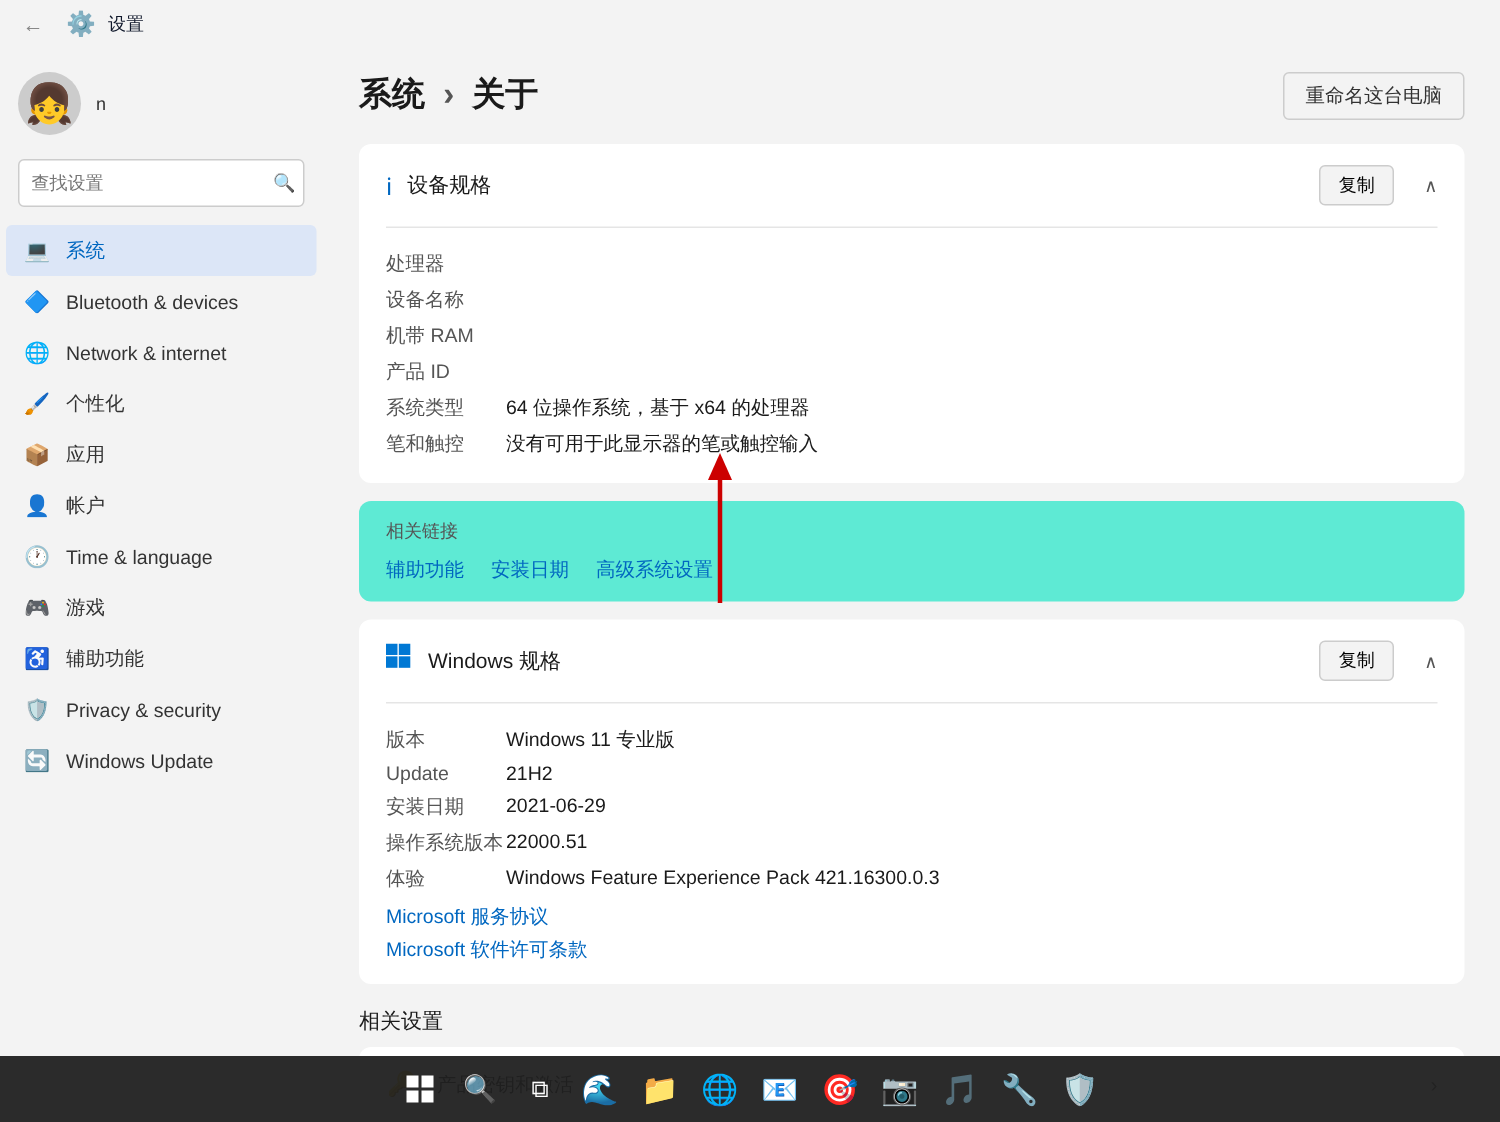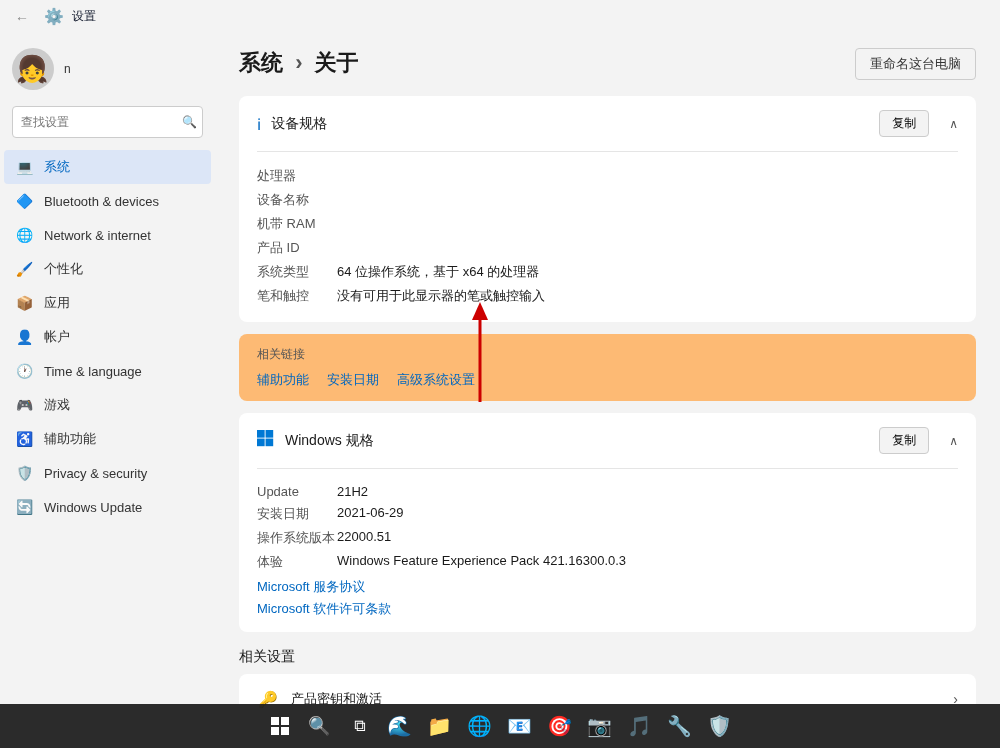--- a/index.html
+++ b/index.html
@@ -207,21 +207,21 @@
       width: 80px;
       color: #555;
       flex-shrink: 0;
     }
     .spec-value {
       color: #1a1a1a;
     }
 
     
     .related-links-bar {
-      background: #fdba74;
+      background: #5eead4;
       border-radius: 8px;
       margin-bottom: 12px;
       padding: 12px 18px;
     }
     .related-links-title {
       font-size: 12px;
       color: #555;
       margin-bottom: 8px;
     }
     .related-links-row {
@@ -456,20 +456,24 @@
           <span>Windows 规格</span>
         </div>
         <div class="card-header-right">
           <button class="copy-btn">复制</button>
           <span class="chevron">∧</span>
         </div>
       </div>
       <hr class="card-divider">
       <div class="card-body">
         <div class="spec-row">
+          <span class="spec-label">版本</span>
+          <span class="spec-value">Windows 11 专业版</span>
+        </div>
+        <div class="spec-row">
           <span class="spec-label">Update</span>
           <span class="spec-value">21H2</span>
         </div>
         <div class="spec-row">
           <span class="spec-label">安装日期</span>
           <span class="spec-value">2021-06-29</span>
         </div>
         <div class="spec-row">
           <span class="spec-label">操作系统版本</span>
           <span class="spec-value">22000.51</span>

